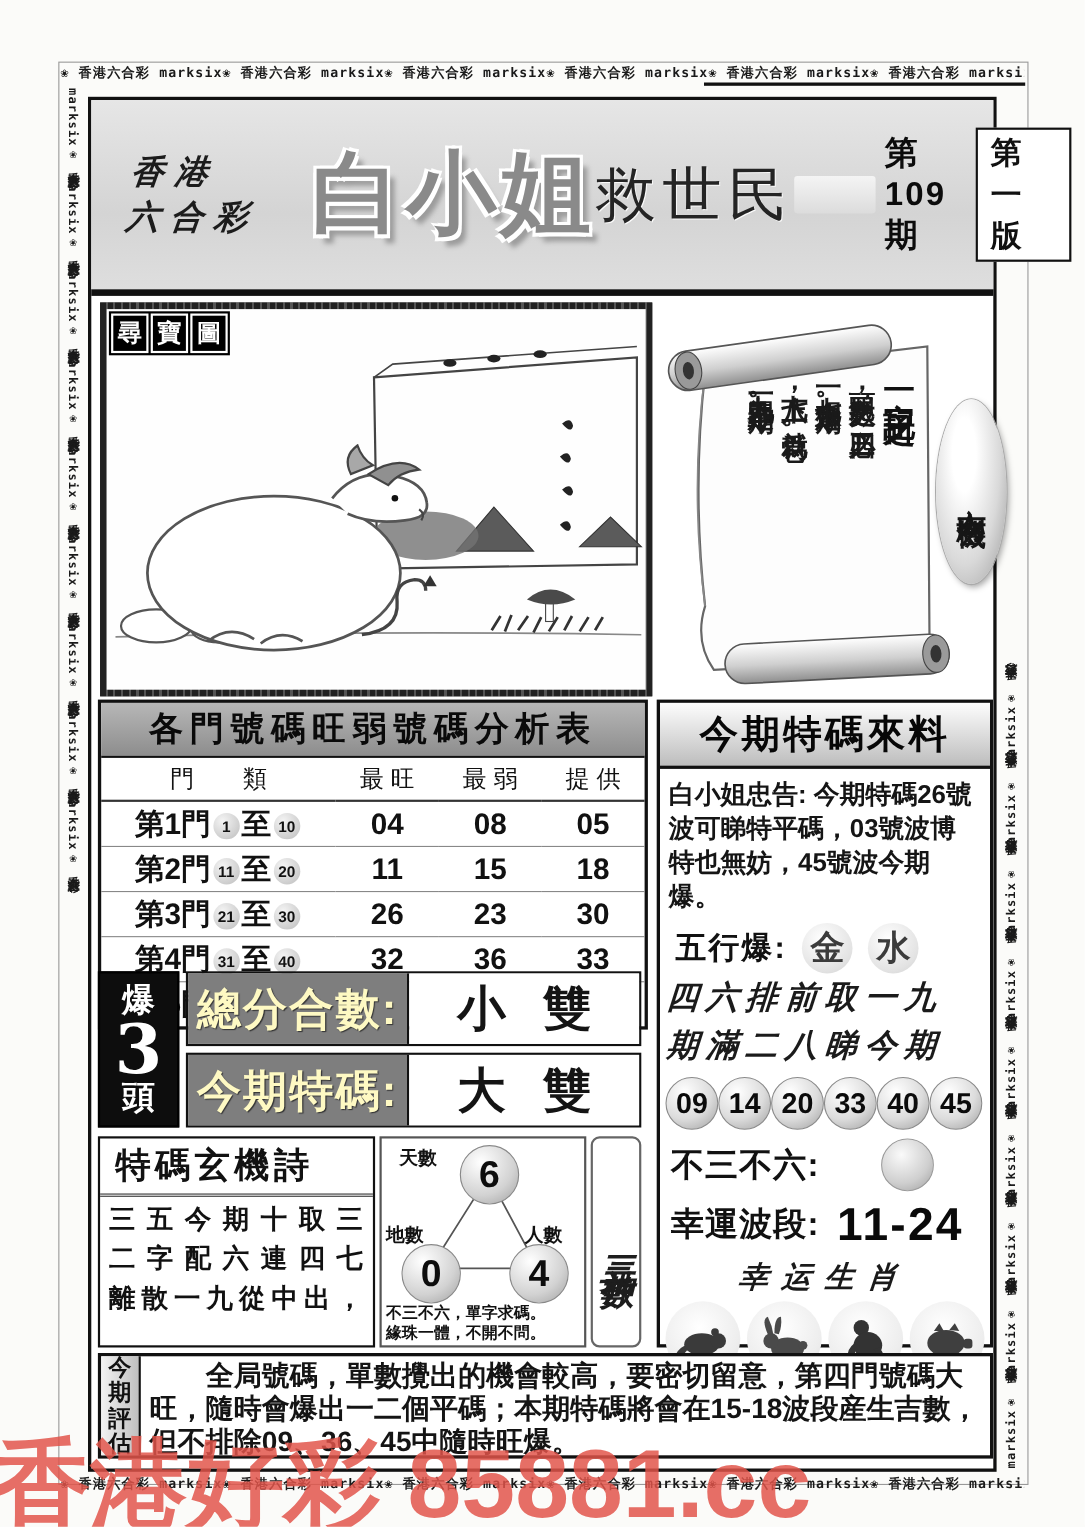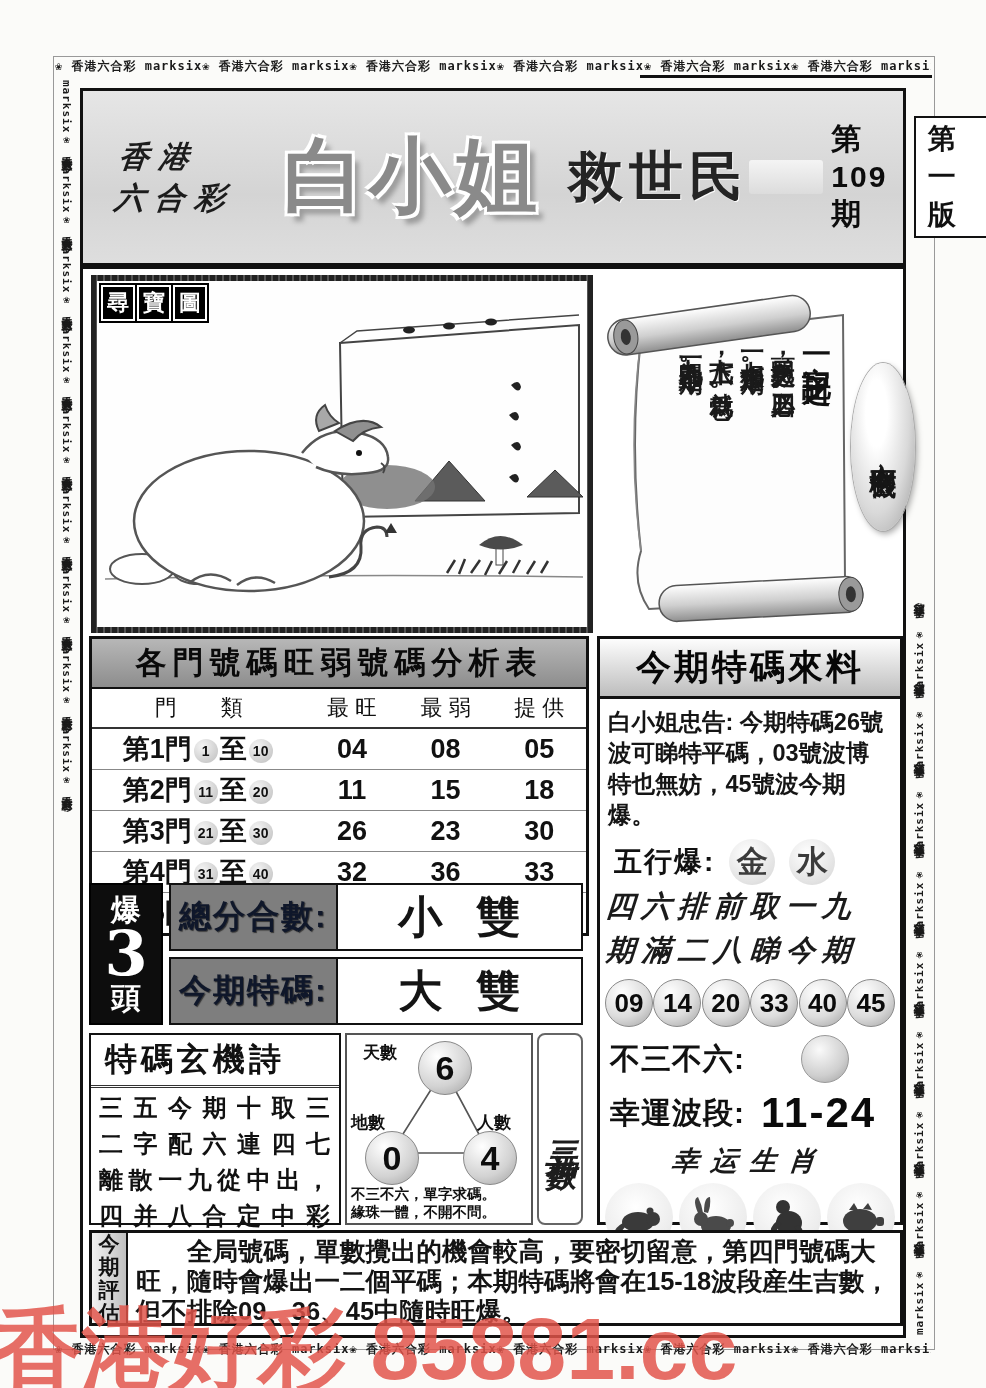--- a/index.html
+++ b/index.html
@@ -24,21 +24,21 @@
     border:3px solid #111;background:#fff;}
 
   
   .header{position:absolute;left:0;top:0;width:100%;height:172px;
     background:linear-gradient(180deg,#e6e6e6 0%,#d4d4d4 60%,#dedede 100%);
     display:flex;align-items:center;}
   .brand{margin-left:34px;font-weight:700;font-style:italic;transform:skewX(-6deg);
     font-size:30px;line-height:1.35;letter-spacing:10px;color:#1c1c1c;white-space:nowrap;}
   .title-big{margin-left:46px;font-size:82px;font-weight:900;color:#8a8a8a;letter-spacing:4px;white-space:nowrap;
     text-shadow:-3px -3px 0 #fff,3px -3px 0 #fff,-3px 3px 0 #fff,3px 3px 0 #fff,7px 8px 5px #9b9b9b;}
-  .title-small{margin-left:28px;font-size:54px;font-weight:700;color:#242424;letter-spacing:6px;white-space:nowrap;
+  .title-small{margin-left:1px;font-size:54px;font-weight:400;color:#242424;letter-spacing:6px;white-space:nowrap;
     text-shadow:1px 1px 0 #fafafa;}
   .head-right{margin-left:auto;margin-right:10px;display:flex;flex-direction:row;align-items:center;gap:8px;}
   .censor{width:120px;height:34px;background:linear-gradient(180deg,#f4f4f4,#dcdcdc);border-radius:3px;}
   .issue{font-size:30px;font-weight:900;letter-spacing:2px;color:#0c0c0c;}
   .edition{background:#fff;border:2px solid #111;padding:2px 12px;font-size:28px;font-weight:900;letter-spacing:4px;}
   .divider{position:absolute;left:0;top:172px;width:100%;height:6px;background:#111;}
 
   
   .treasure{position:absolute;left:8px;top:184px;width:502px;height:358px;background:#222;
     padding:6px;box-sizing:border-box;
@@ -74,21 +74,21 @@
   th.cat{width:212px;} th.col{width:93px;}
 
   
   .burst{position:absolute;left:6px;top:792px;width:494px;height:142px;display:flex;gap:6px;}
   .burst-head{width:74px;background:#0d0d0d;color:#fff;display:flex;flex-direction:column;
     align-items:center;justify-content:center;line-height:1;border:2px solid #000;box-sizing:border-box;}
   .burst-head .c{font-size:30px;font-weight:900;}
   .burst-head .n{font-size:62px;font-weight:900;font-family:"DejaVu Serif","Liberation Serif",serif;margin:-2px 0;}
   .burst-rows{flex:1;display:flex;flex-direction:column;gap:6px;}
   .burst-row{flex:1;display:flex;border:2px solid #111;}
-  .burst-label{background:#7e7e7e;color:#0f172a;font-size:32px;font-weight:900;letter-spacing:2px;
+  .burst-label{background:#7e7e7e;color:#fef9c3;font-size:40px;font-weight:900;letter-spacing:2px;
     display:flex;align-items:center;padding:0 8px;border-right:2px solid #111;white-space:nowrap;
     text-shadow:1px 1px 1px #333;}
   .burst-val{flex:1;display:flex;align-items:center;justify-content:center;gap:34px;
     font-size:44px;font-weight:900;color:#141414;background:#fff;}
 
   
   .poem{position:absolute;left:6px;top:942px;width:252px;height:192px;border:2px solid #111;
     box-sizing:border-box;background:#fff;}
   .poem-title{font-size:32px;font-weight:900;letter-spacing:4px;
     border-bottom:3px double #333;padding:3px 14px;}
@@ -115,21 +115,21 @@
   .special-title{background:linear-gradient(180deg,#fdfdfd,#bdbdbd);border-bottom:3px solid #111;
     text-align:center;font-size:35px;font-weight:900;letter-spacing:3px;padding:5px 0;color:#070707;}
   .advice{font-size:23.5px;font-weight:900;line-height:1.32;padding:8px 8px 2px 8px;color:#151515;}
   .five{display:flex;align-items:center;gap:14px;padding:6px 10px 0 14px;}
   .five-label{font-size:28px;font-weight:900;letter-spacing:2px;}
   .elem{width:46px;height:46px;border-radius:50%;display:flex;align-items:center;justify-content:center;
     background:radial-gradient(circle at 40% 32%,#ffffff,#e2e2e2 70%,#cfcfcf);
     font-size:31px;font-weight:900;color:#3c3c3c;}
   .handline{font-size:29px;font-weight:700;font-style:italic;letter-spacing:7px;color:#1b1b1b;
     padding:2px 6px;transform:skewX(-4deg);white-space:nowrap;}
-  .balls{display:flex;justify-content:space-between;padding:6px 5px 2px 5px;}
+  .balls{display:flex;padding:6px 5px 2px 5px;}
   .ball{width:46px;height:46px;border-radius:50%;
     background:radial-gradient(circle at 35% 28%,#ffffff,#dcdcdc 55%,#9f9f9f);
     border:1px solid #8a8a8a;display:flex;align-items:center;justify-content:center;
     font-size:26px;font-weight:900;color:#0b0b0b;}
   .lucky{display:flex;align-items:center;gap:16px;padding:6px 10px 0 10px;}
   .lucky-label{font-size:30px;font-weight:900;letter-spacing:1px;}
   .color-ball{width:46px;height:46px;border-radius:50%;margin-left:40px;
     background:radial-gradient(circle at 38% 30%,#fafafa,#cfcfcf 60%,#9e9e9e);border:1px solid #999;}
   .range-val{font-size:42px;font-weight:700;letter-spacing:2px;color:#0a0a0a;}
   .zodiac-title{text-align:center;font-size:27px;font-weight:700;font-style:italic;letter-spacing:12px;
@@ -319,21 +319,20 @@
         </div>
       </div>
     </div>
   </div>
 
   <div class="poem">
     <div class="poem-title">特碼玄機詩</div>
     <div class="poem-line">三五今期十取三</div>
     <div class="poem-line">二字配六連四七</div>
     <div class="poem-line">離散一九從中出，</div>
-    <div class="poem-line">四并八合定中彩</div>
   </div>
 
   <div class="trinity">
     <svg class="tri-lines" width="184" height="150" viewBox="0 0 184 150">
       <path d="M97,34 L44,118 M97,34 L142,118 M44,118 L142,118" stroke="#555" stroke-width="1.6" fill="none"></path>
     </svg>
     <div class="tri-label" style="left:16px;top:6px;">天數</div>
     <div class="tri-ball" style="left:71px;top:6px;">6</div>
     <div class="tri-label" style="left:4px;top:76px;">地數</div>
     <div class="tri-ball" style="left:18px;top:96px;">0</div>

